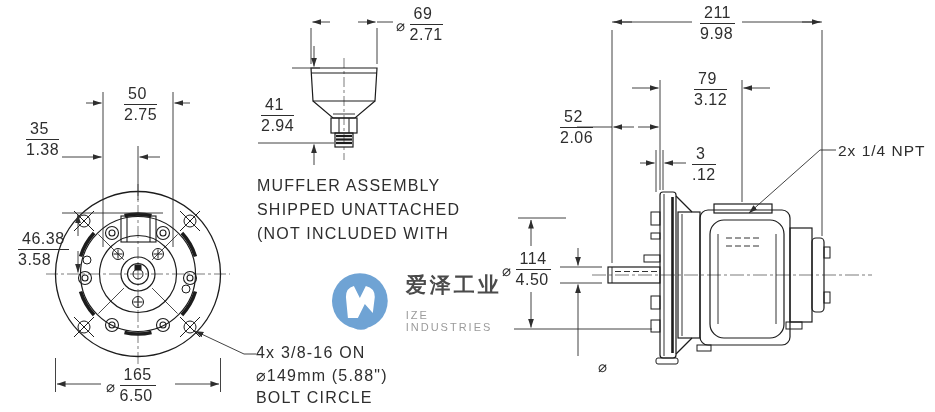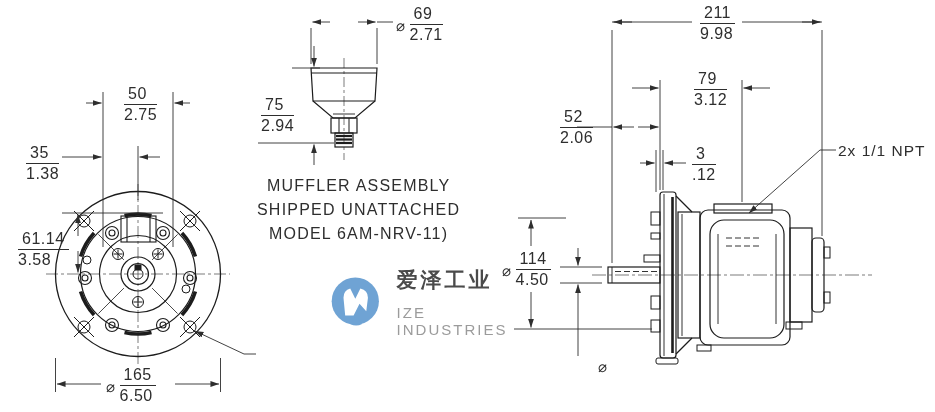--- a/index.html
+++ b/index.html
@@ -8,28 +8,28 @@
           font-family:"Liberation Sans",sans-serif;color:#2e2e2e;}
   #linework{position:absolute;left:0;top:0;}
   
   .dim{position:absolute;display:flex;align-items:center;gap:4px;
        font-size:16px;letter-spacing:.5px;color:#2e2e2e;white-space:nowrap;}
   .dim .dia{font-size:15px;transform:translateY(1px);}
   .dim .frac{display:inline-block;text-align:left;}
   .dim .mm{display:block;border-bottom:1.3px solid #2e2e2e;padding:0 4px 1px;line-height:18px;}
   .dim .in{display:block;padding-top:1px;line-height:18px;}
   .note{position:absolute;font-size:16px;letter-spacing:1.2px;line-height:24px;
-        color:#2e2e2e;white-space:nowrap;text-align:center;}
+        color:#2e2e2e;white-space:nowrap;}
   .note div{height:24px;}
   .note.tight div{height:22.5px;}
   .label{position:absolute;font-size:15.5px;letter-spacing:1px;color:#2e2e2e;white-space:nowrap;}
   
   #watermark{position:absolute;left:330px;top:270px;width:190px;height:64px;display:flex;align-items:center;gap:16px;}
   #wm-text .cn{font-size:21px;font-weight:bold;color:#4a4a4a;letter-spacing:3px;}
-  #wm-text .en{font-size:15px;color:#9b9b9b;letter-spacing:2px;margin-top:10px;}
+  #wm-text .en{font-size:11px;color:#9b9b9b;letter-spacing:2px;margin-top:10px;}
 </style>
 </head>
 <body>
 
 <div id="canvas">
 
   <svg id="linework" width="935" height="412" viewBox="0 0 935 412">
     <defs>
       <marker id="arr" viewBox="0 0 10 8" refX="9.5" refY="4" markerWidth="10" markerHeight="8" orient="auto-start-reverse" markerUnits="strokeWidth">
         <path d="M0,0.8 L9.8,4 L0,7.2 Z" fill="#2e2e2e"></path>
@@ -258,52 +258,52 @@
     </g>
   </svg>
 
   <div class="dim" style="left:120px;top:85px">
     <span class="dia"></span>
     <span class="frac">
         <span class="mm">50</span>
         <span class="in">2.75</span>
       </span>
   </div>
-  <div class="dim" style="left:22px;top:144px">
+  <div class="dim" style="left:22px;top:120px">
     <span class="dia"></span>
     <span class="frac">
         <span class="mm">35</span>
         <span class="in">1.38</span>
       </span>
   </div>
   <div class="dim" style="left:14px;top:230px">
     <span class="dia"></span>
     <span class="frac">
-        <span class="mm">61.14</span>
+        <span class="mm">46.38</span>
         <span class="in">3.58</span>
       </span>
   </div>
   <div class="dim" style="left:106px;top:366px">
     <span class="dia">⌀</span>
     <span class="frac">
         <span class="mm">165</span>
         <span class="in">6.50</span>
       </span>
   </div>
   <div class="dim" style="left:396px;top:5px">
     <span class="dia">⌀</span>
     <span class="frac">
         <span class="mm">69</span>
         <span class="in">2.71</span>
       </span>
   </div>
   <div class="dim" style="left:257px;top:96px">
     <span class="dia"></span>
     <span class="frac">
-        <span class="mm">75</span>
+        <span class="mm">41</span>
         <span class="in">2.94</span>
       </span>
   </div>
   <div class="dim" style="left:696px;top:4px">
     <span class="dia"></span>
     <span class="frac">
         <span class="mm">211</span>
         <span class="in">9.98</span>
       </span>
   </div>
@@ -335,23 +335,28 @@
         <span class="in">4.50</span>
       </span>
   </div>
   <div class="dim" style="left:598px;top:357px">
     <span class="dia">⌀</span>
   </div>
 
   <div class="note" style="left:257px;top:174px">
     <div>MUFFLER ASSEMBLY</div>
     <div>SHIPPED UNATTACHED</div>
-    <div>MODEL 6AM-NRV-11)</div>
-  </div>
-  <div class="label" style="left:838px;top:142px">2x 1/1 NPT</div>
+    <div>(NOT INCLUDED WITH</div>
+  </div>
+  <div class="note tight" style="left:256px;top:341px">
+    <div>4x 3/8-16 ON</div>
+    <div>⌀149mm (5.88")</div>
+    <div>BOLT CIRCLE</div>
+  </div>
+  <div class="label" style="left:838px;top:142px">2x 1/4 NPT</div>
 
   <div id="watermark">
     <svg width="60" height="62" viewBox="0 0 60 62">
       <circle cx="30" cy="30" r="28" fill="#6fa3d4"></circle>
       <path d="M18,47 L16,26 Q16,17 24,15 L30,27 L36,15 Q45,17 45,26 L43,42 L35,33 L28,47 Z" fill="#ffffff"></path>
       <path d="M24,57 L31,48 L38,57 Q31,61 24,57 Z" fill="#6fa3d4"></path>
     </svg>
     <div id="wm-text">
       <div class="cn">爱泽工业</div>
       <div class="en">IZE INDUSTRIES</div>

